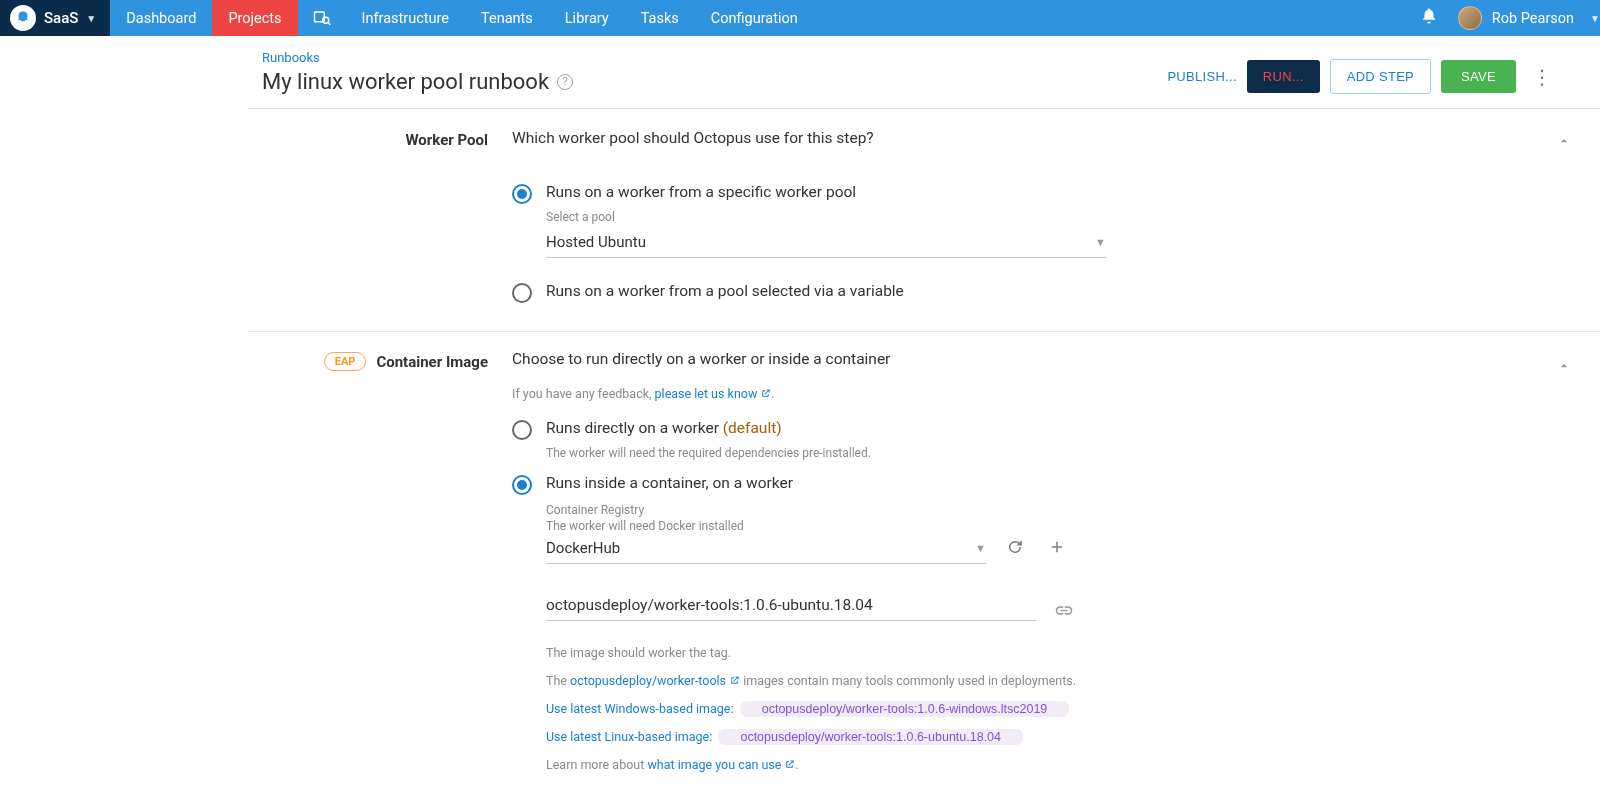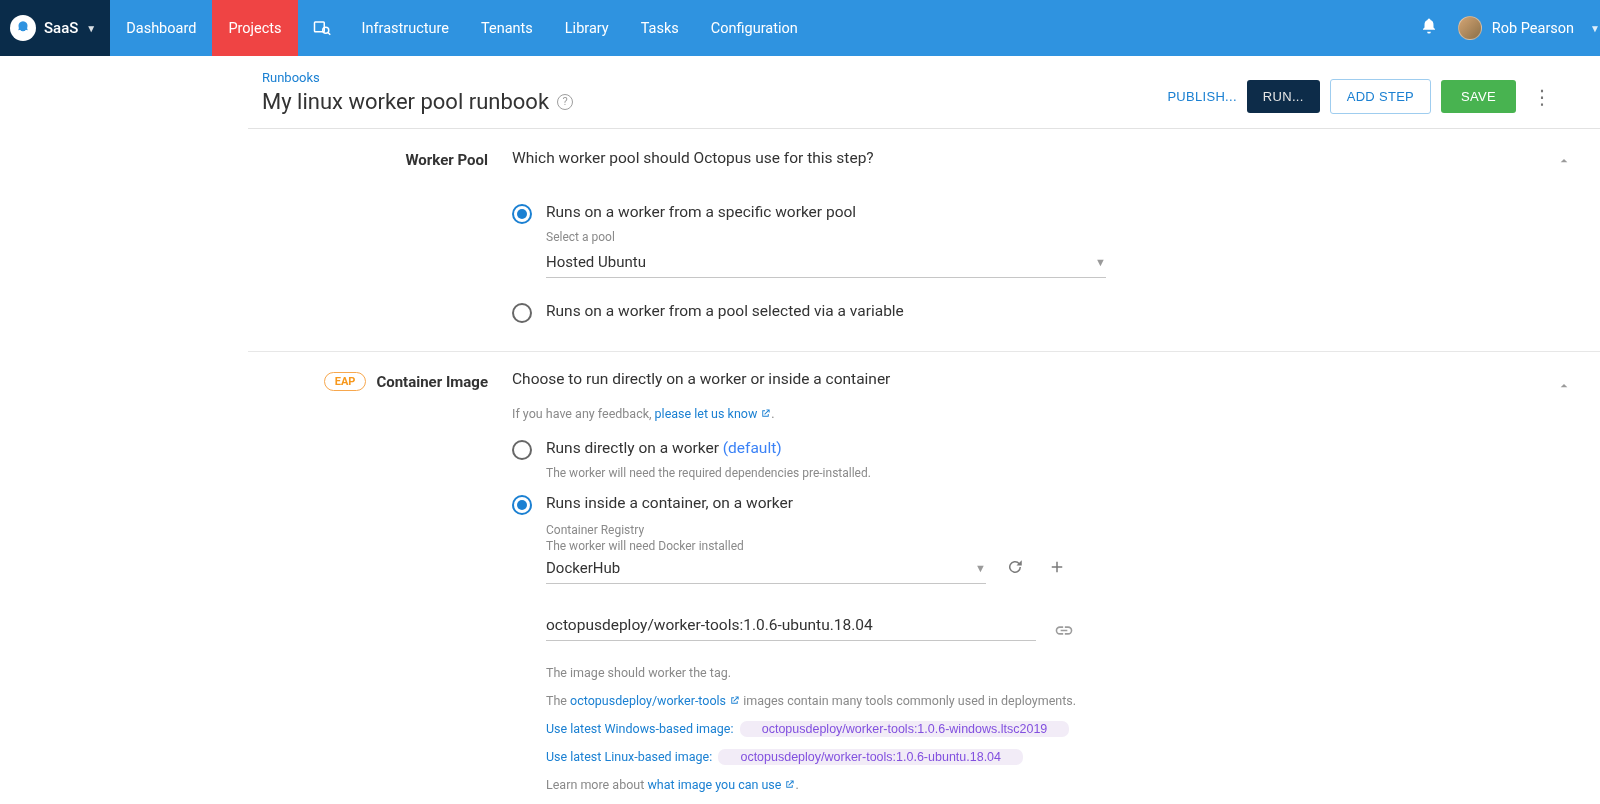--- a/index.html
+++ b/index.html
@@ -1,18 +1,18 @@
 <!DOCTYPE html>
 <html><head>
 <meta charset="utf-8">
 <style>
   * { box-sizing: border-box; margin: 0; padding: 0; }
   body { font-family: -apple-system, BlinkMacSystemFont, "Segoe UI", Roboto, Arial, sans-serif; background: #fff; color: #333; width:1600px; height:804px; overflow:hidden; }
   
-  .topnav { height:56px; background:#2f93e0; display:flex; align-items:stretch; color:#fff; }
+  .topnav { height:36px; background:#2f93e0; display:flex; align-items:stretch; color:#fff; }
   .brand { background:#0a2c4a; display:flex; align-items:center; padding:0 14px 0 10px; gap:8px; cursor:pointer;}
   .brand-logo { width:26px; height:26px; background:#fff; border-radius:50%; display:flex; align-items:center; justify-content:center;}
   .brand-logo svg{width:18px;height:18px;fill:#2f93e0;}
   .brand-text { font-size:15px; font-weight:500;}
   .brand-caret { font-size:10px; opacity:.85;}
   .nav-items{display:flex;align-items:stretch;}
   .nav-item{display:flex;align-items:center;padding:0 16px;font-size:14.5px;cursor:pointer;}
   .nav-item.active{background:#ef4444;}
   .nav-icon-item{display:flex;align-items:center;padding:0 14px;cursor:pointer;}
   .nav-spacer{flex:1;}
@@ -23,41 +23,41 @@
   .user-caret{font-size:10px;opacity:.85;margin-left:6px;}
   
   .page-wrap{margin-left:248px;}
   .page-head{border-bottom:1px solid #e2e2e2;padding:14px 42px 14px 14px;display:flex;align-items:flex-end;justify-content:space-between;}
   .crumb{color:#1b80d2;font-size:13px;cursor:pointer;}
   .page-title-row{display:flex;align-items:center;gap:8px;margin-top:4px;}
   .page-title{font-size:22px;font-weight:400;color:#333;}
   .help-circle{width:16px;height:16px;border:1.3px solid #9e9e9e;border-radius:50%;display:inline-flex;align-items:center;justify-content:center;font-size:11px;color:#9e9e9e;}
   .actions{display:flex;align-items:center;gap:10px;}
   .btn-link{color:#1b80d2;font-size:13px;font-weight:500;letter-spacing:.3px;background:none;border:none;cursor:pointer;}
-  .btn-dark{background:#0d2c49;color:#e5e5e5;border:none;padding:9px 16px;font-size:13px;font-weight:500;letter-spacing:.3px;border-radius:3px;cursor:pointer;}
+  .btn-dark{background:#0d2c49;color:#ef4444;border:none;padding:9px 16px;font-size:13px;font-weight:500;letter-spacing:.3px;border-radius:3px;cursor:pointer;}
   .btn-outline{background:#fff;color:#1b80d2;border:1px solid #9fcdef;padding:9px 16px;font-size:13px;font-weight:500;letter-spacing:.3px;border-radius:3px;cursor:pointer;}
   .btn-green{background:#48b350;color:#fff;border:none;padding:9px 20px;font-size:13px;font-weight:500;letter-spacing:.3px;border-radius:3px;cursor:pointer;}
   .kebab{color:#777;font-size:20px;padding:0 6px;cursor:pointer;}
   
   .content{padding:0;}
   .section{display:flex;border-bottom:1px solid #e7e7e7;padding:18px 30px 22px 0;}
   .section-left{width:240px;min-width:240px;display:flex;justify-content:flex-end;align-items:flex-start;padding-top:2px;}
   .section-left-inner{display:flex;align-items:center;gap:10px;justify-content:flex-end;}
   .section-label{font-size:15px;font-weight:700;color:#333;text-align:right;}
   .eap-badge{border:1.3px solid #f7a74d;color:#f7981c;font-size:11px;font-weight:700;padding:2px 10px;border-radius:11px;}
   .section-body{flex:1;padding-left:24px;position:relative;}
   .section-sub{font-size:15.5px;color:#333;margin-bottom:18px;}
   .collapse{position:absolute;right:-2px;top:4px;color:#888;cursor:pointer;}
   .collapse svg{width:16px;height:16px;fill:#9a9a9a;}
   .radio-row{display:flex;align-items:flex-start;gap:14px;margin-bottom:6px;}
   .radio{width:20px;height:20px;border:2px solid #676767;border-radius:50%;flex-shrink:0;position:relative;cursor:pointer;margin-top:1px;}
   .radio.selected{border-color:#1b80d2;}
   .radio.selected::after{content:"";position:absolute;inset:3px;background:#1b80d2;border-radius:50%;}
   .radio-label{font-size:15.5px;color:#333;}
-  .radio-label .muted{color:#3b82f6;}
+  .radio-label .muted{color:#a16207;}
   .radio-indent{margin-left:34px;}
   .hint-tiny{font-size:12px;color:#8a8a8a;margin-top:2px;}
   .field-underline{border:none;border-bottom:1px solid #c6c6c6;width:560px;padding:6px 0;display:flex;align-items:center;justify-content:space-between;margin-top:3px;}
   .field-text{font-size:15px;color:#333;}
   .field-caret{color:#9a9a9a;font-size:11px;cursor:pointer;}
   .spacer-24{height:24px;}
   .feedback-line{font-size:12.5px;color:#8a8a8a;margin-bottom:18px;}
   .feedback-line a{color:#1b80d2;text-decoration:none;}
   .ext{display:inline-block;width:11px;height:11px;margin-left:3px;vertical-align:-1px;}
   .ext svg{width:11px;height:11px;fill:#1b80d2;}

